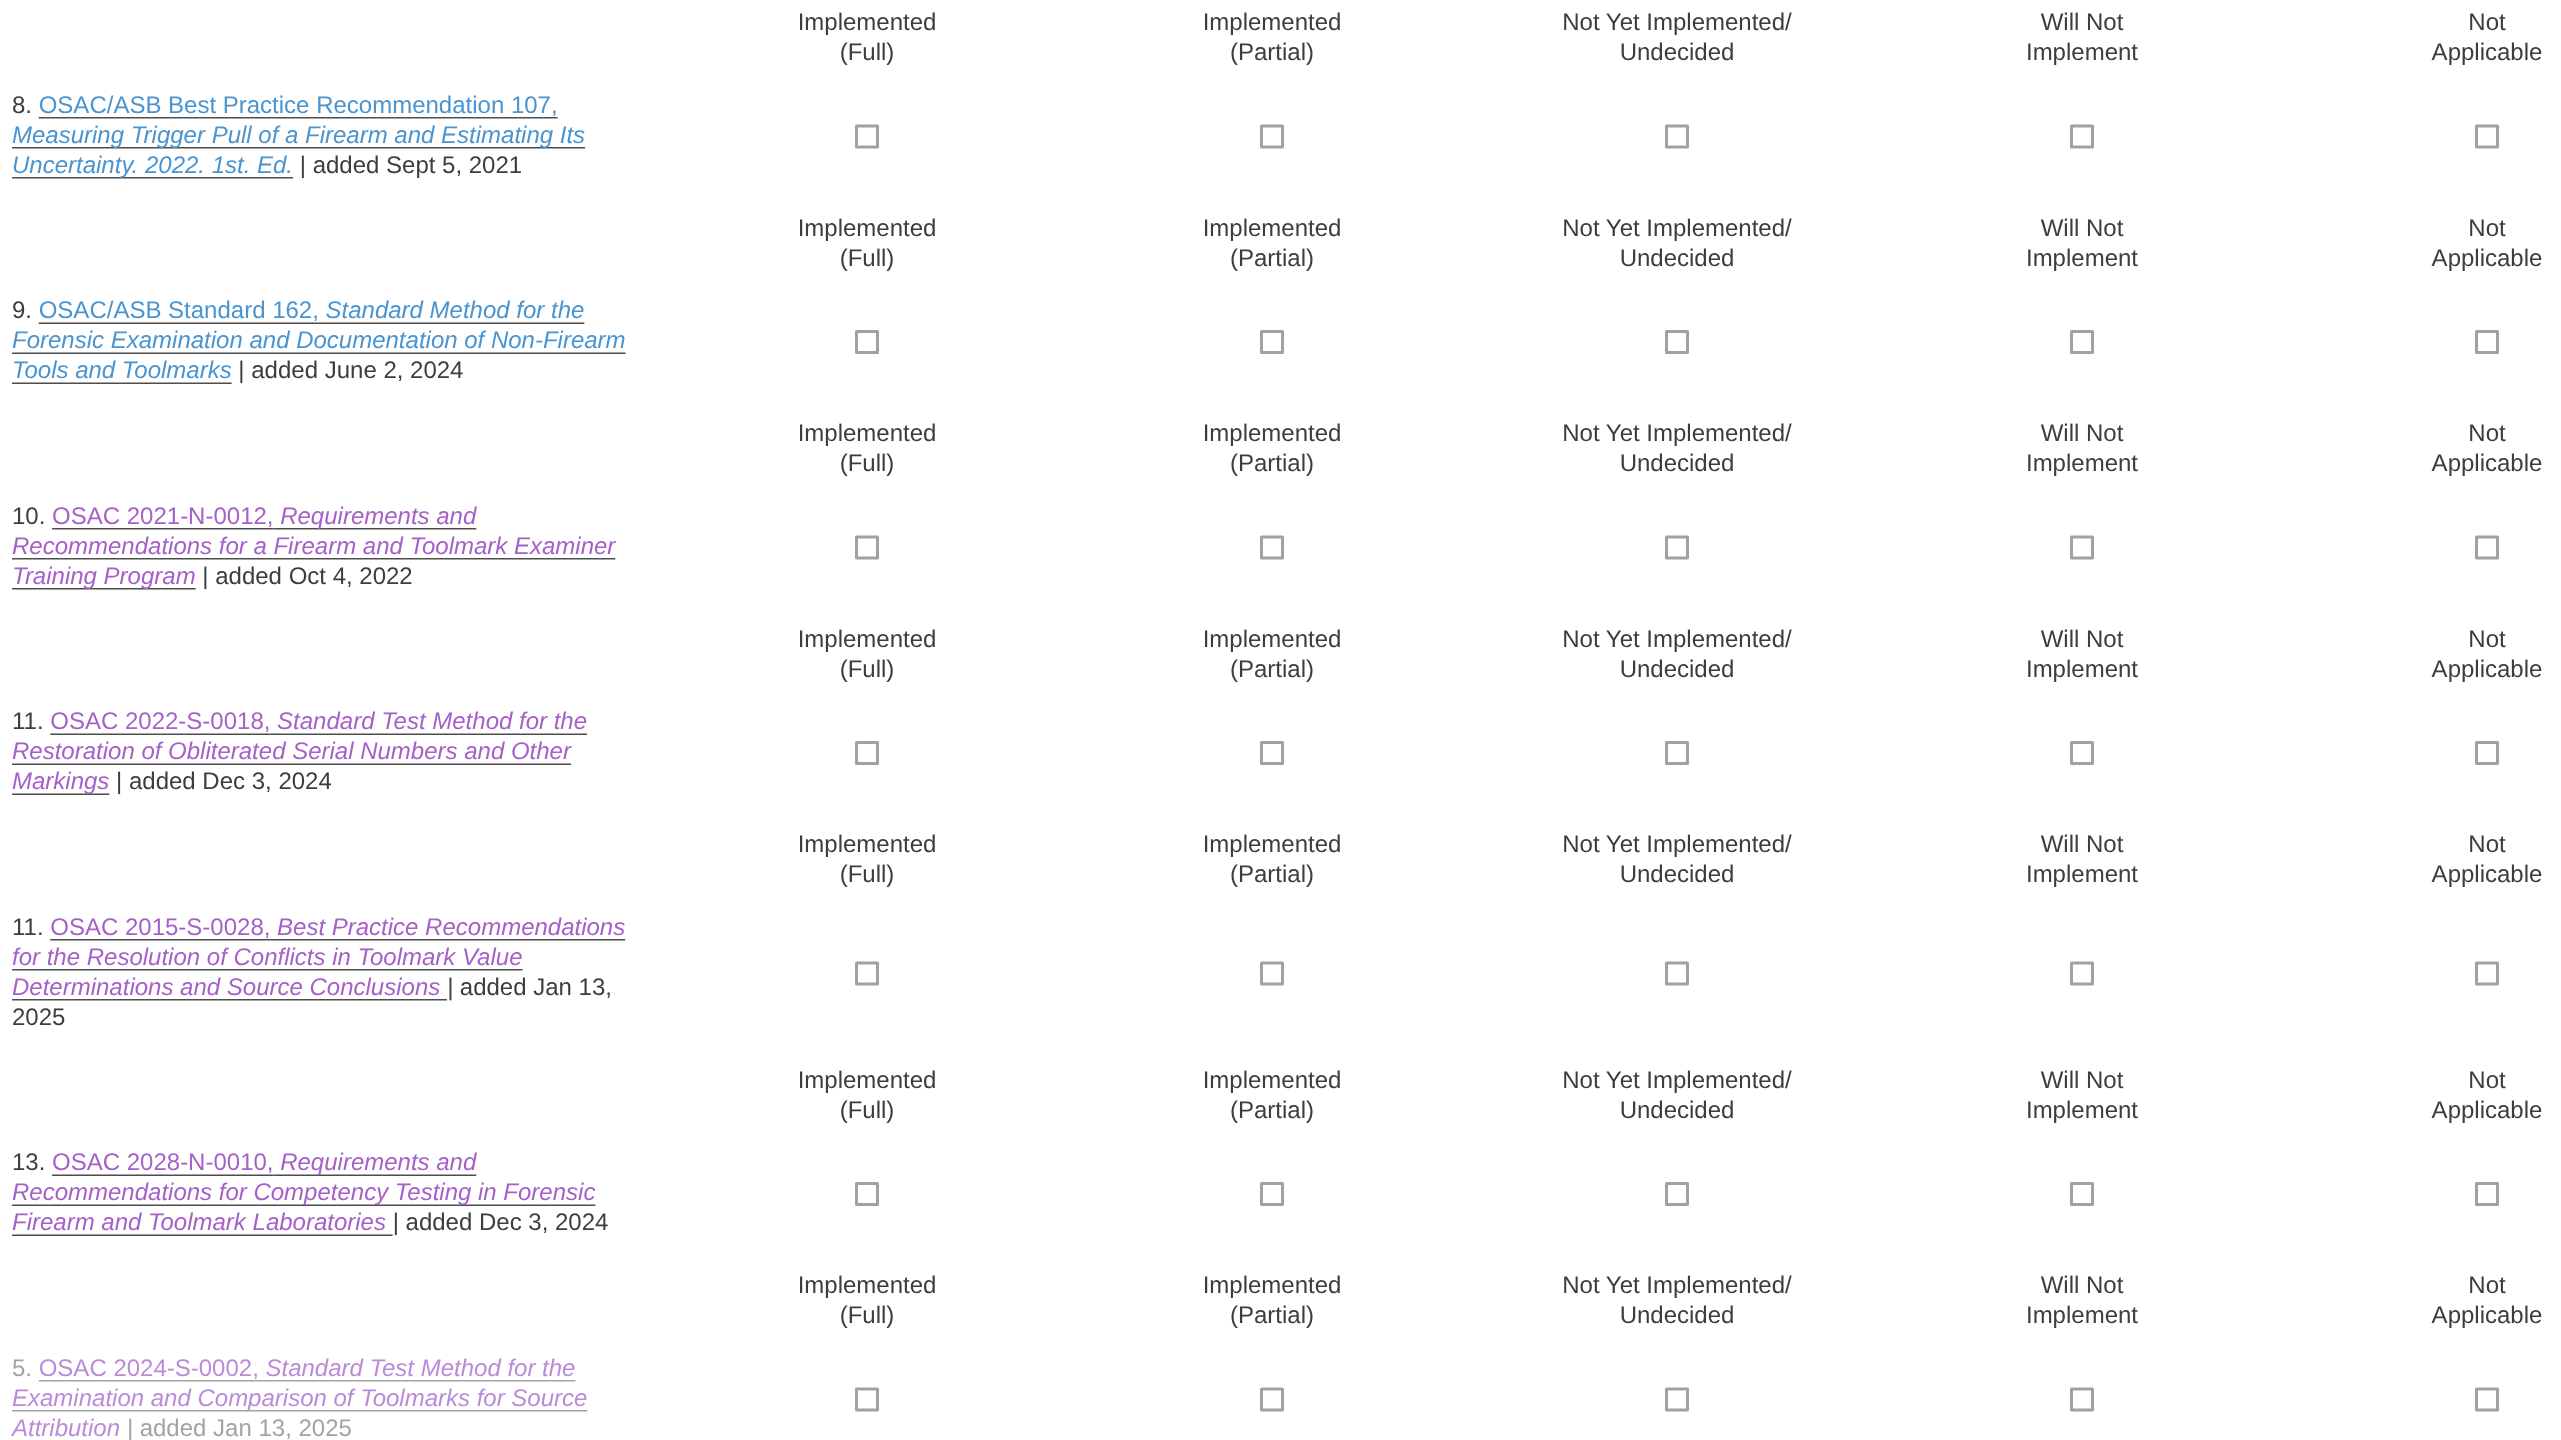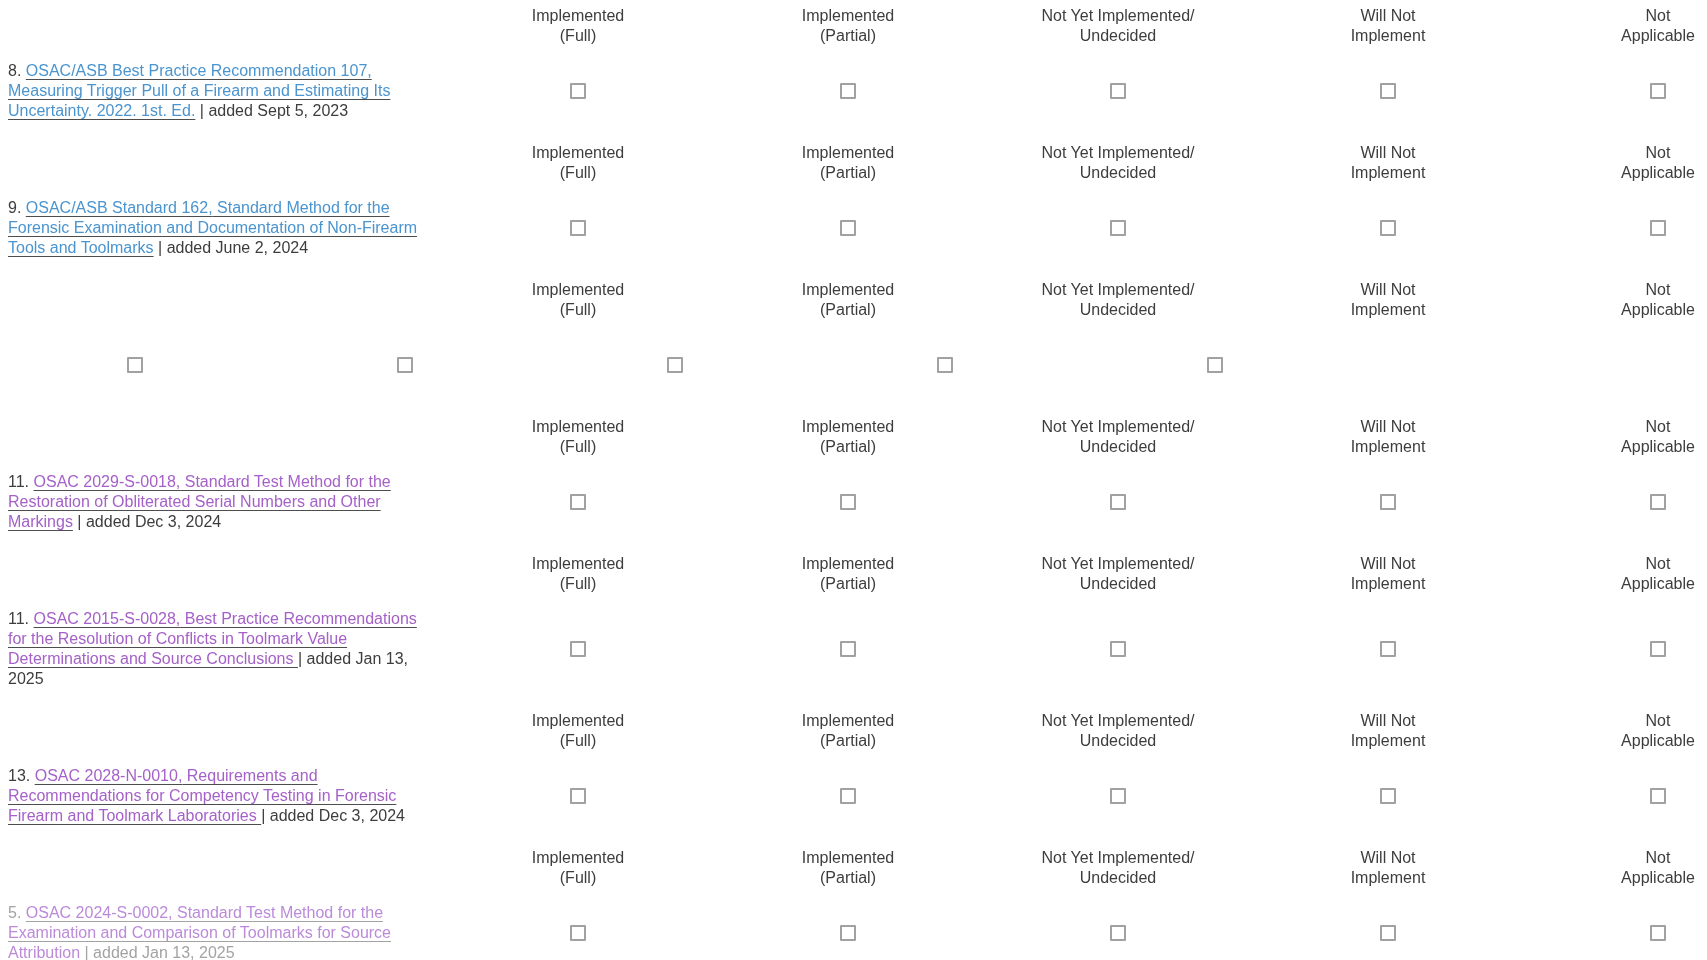--- a/index.html
+++ b/index.html
@@ -57,21 +57,21 @@
   }
   .lnk {
     text-decoration: underline;
     text-decoration-color: var(--underline, #4d4d4d);
     text-decoration-thickness: 1px;
     text-underline-offset: 3px;
     cursor: pointer;
   }
   .blue-link .lnk   { color: var(--link-blue, #4a94cf); }
   .purple-link .lnk { color: var(--link-purple, #a561c8); }
-  .ital, .it { }
+  .ital, .it { font-style: italic; }
 
   .cb {
     width: 12px;
     height: 12px;
     border: 2px solid var(--checkbox-border, #a1a1a1);
     border-radius: 1px;
     background: #ffffff;
     display: block;
     cursor: pointer;
   }
@@ -105,21 +105,21 @@
           <div>Will Not</div>
           <div>Implement</div>
         </div>
         <div class="cell opt-cell">
           <div>Not</div>
           <div>Applicable</div>
         </div>
       </div>
     <div class="row content-row">
       <div class="cell text-cell">
-        <p class="item-text"><span class="num">8.</span><span> </span><a class="lnk"><span class="plain">OSAC/ASB Best Practice Recommendation 107,</span><span class="ital"> Measuring Trigger Pull of a Firearm and Estimating Its Uncertainty. 2022. 1st. Ed.</span></a><span> </span><span class="sep">|</span><span> </span><span class="date">added Sept 5, 2023</span></p>
+        <p class="item-text"><span class="num">8.</span><span> </span><a class="lnk"><span class="plain">OSAC/ASB Best Practice Recommendation 107,</span><span class="ital"> Measuring Trigger Pull of a Firearm and Estimating Its Uncertainty. 2022. 1st. Ed.</span></a><span> </span><span class="sep">|</span><span> </span><span class="date">added Sept 5, 2021</span></p>
       </div>
     <div class="cell opt-cell">
           <span class="cb" role="checkbox" aria-checked="false"></span>
         </div>
         <div class="cell opt-cell">
           <span class="cb" role="checkbox" aria-checked="false"></span>
         </div>
         <div class="cell opt-cell">
           <span class="cb" role="checkbox" aria-checked="false"></span>
         </div>
@@ -196,20 +196,23 @@
         <div class="cell opt-cell">
           <div>Will Not</div>
           <div>Implement</div>
         </div>
         <div class="cell opt-cell">
           <div>Not</div>
           <div>Applicable</div>
         </div>
       </div>
     <div class="row content-row">
+      <div class="cell text-cell">
+        <p class="item-text"><span class="num">10.</span><span> </span><a class="lnk"><span class="plain">OSAC 2021-N-0012,</span><span class="ital"> Requirements and Recommendations for a Firearm and Toolmark Examiner Training Program</span></a><span> </span><span class="sep">|</span><span> </span><span class="date">added Oct 4, 2022</span></p>
+      </div>
     <div class="cell opt-cell">
           <span class="cb" role="checkbox" aria-checked="false"></span>
         </div>
         <div class="cell opt-cell">
           <span class="cb" role="checkbox" aria-checked="false"></span>
         </div>
         <div class="cell opt-cell">
           <span class="cb" role="checkbox" aria-checked="false"></span>
         </div>
         <div class="cell opt-cell">
@@ -240,21 +243,21 @@
           <div>Will Not</div>
           <div>Implement</div>
         </div>
         <div class="cell opt-cell">
           <div>Not</div>
           <div>Applicable</div>
         </div>
       </div>
     <div class="row content-row">
       <div class="cell text-cell">
-        <p class="item-text"><span class="num">11.</span><span> </span><a class="lnk"><span class="plain">OSAC 2029-S-0018,</span><span class="ital"> Standard Test Method for the Restoration of Obliterated Serial Numbers and Other Markings</span></a><span> </span><span class="sep">|</span><span> </span><span class="date">added Dec 3, 2024</span></p>
+        <p class="item-text"><span class="num">11.</span><span> </span><a class="lnk"><span class="plain">OSAC 2022-S-0018,</span><span class="ital"> Standard Test Method for the Restoration of Obliterated Serial Numbers and Other Markings</span></a><span> </span><span class="sep">|</span><span> </span><span class="date">added Dec 3, 2024</span></p>
       </div>
     <div class="cell opt-cell">
           <span class="cb" role="checkbox" aria-checked="false"></span>
         </div>
         <div class="cell opt-cell">
           <span class="cb" role="checkbox" aria-checked="false"></span>
         </div>
         <div class="cell opt-cell">
           <span class="cb" role="checkbox" aria-checked="false"></span>
         </div>

